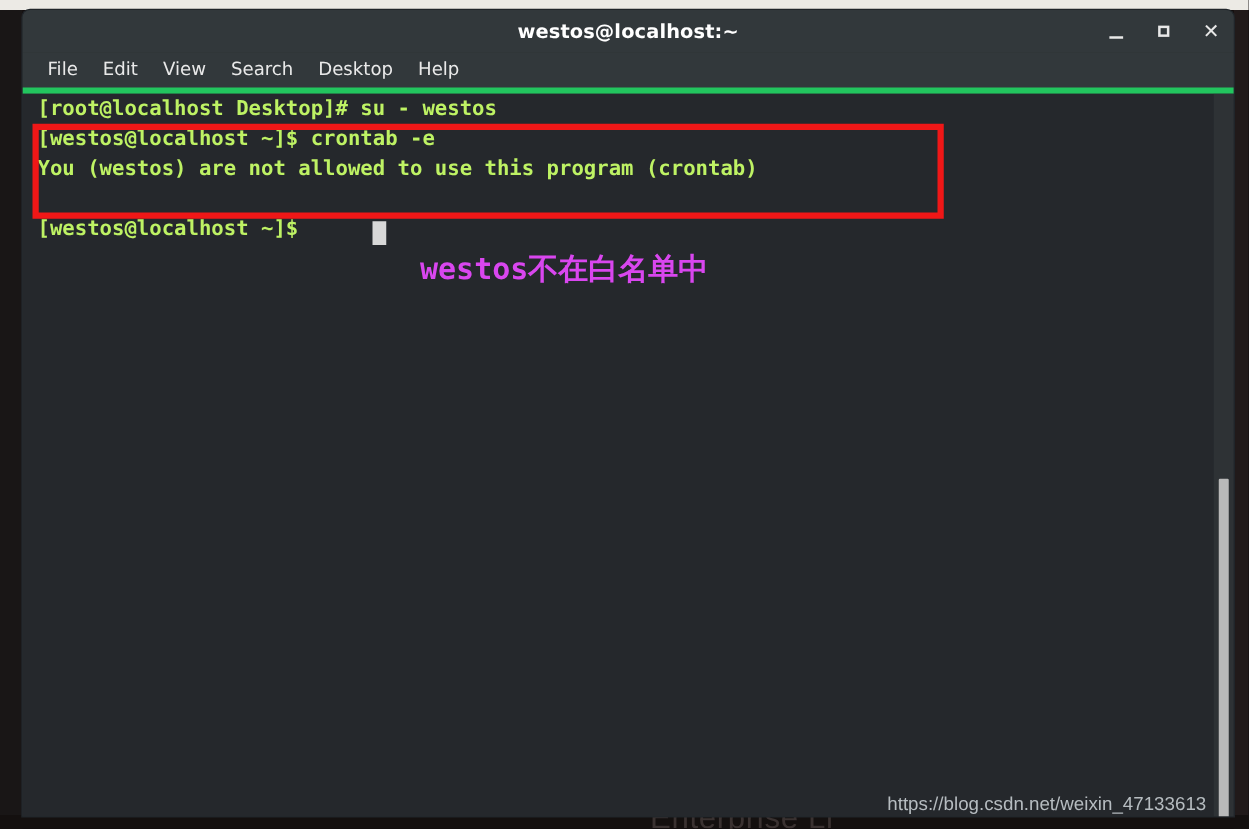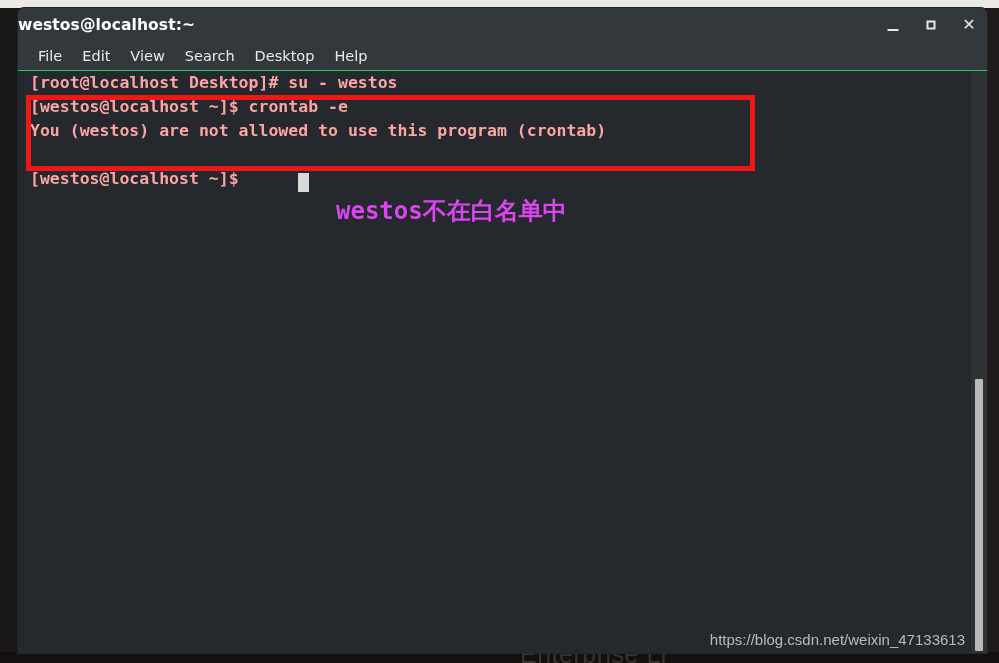--- a/index.html
+++ b/index.html
@@ -66,21 +66,21 @@
   }
 
   
   .titlebar {
     position: relative;
     height: 34px;
     background: #32383b;
     border-radius: 6px 6px 0 0;
     display: flex;
     align-items: center;
-    justify-content: flex-start;
+    justify-content: center;
   }
   .title-text {
     font-family: "DejaVu Sans", sans-serif;
     font-size: 15.5px;
     font-weight: bold;
     color: #ffffff;
     letter-spacing: 0.1px;
     user-select: none;
   }
   .win-controls {
@@ -125,21 +125,21 @@
   }
 
   
   .menubar {
     height: 28px;
     background: #32383b;
     display: flex;
     align-items: center;
     padding-left: 10px;
     gap: 0px;
-    border-bottom: 1px solid #22c55e;
+    border-bottom: 5px solid #22c55e;
   }
   .menu-item {
     font-family: "DejaVu Sans", sans-serif;
     font-size: 14.5px;
     color: #e9e9e9;
     padding: 2px 10px;
     cursor: default;
     user-select: none;
   }
 
@@ -149,21 +149,21 @@
     height: 583px;
     background: #25282c;
     overflow: hidden;
   }
   .term-line {
     position: absolute;
     left: 12px;
     font-family: "DejaVu Sans Mono", monospace;
     font-size: 16.5px;
     font-weight: bold;
-    color: #fca5a5;
+    color: #bef264;
     white-space: pre;
     letter-spacing: 0px;
     user-select: none;
   }
   .cursor-block {
     position: absolute;
     width: 11px;
     height: 19px;
     background: #d8d8d8;
   }

